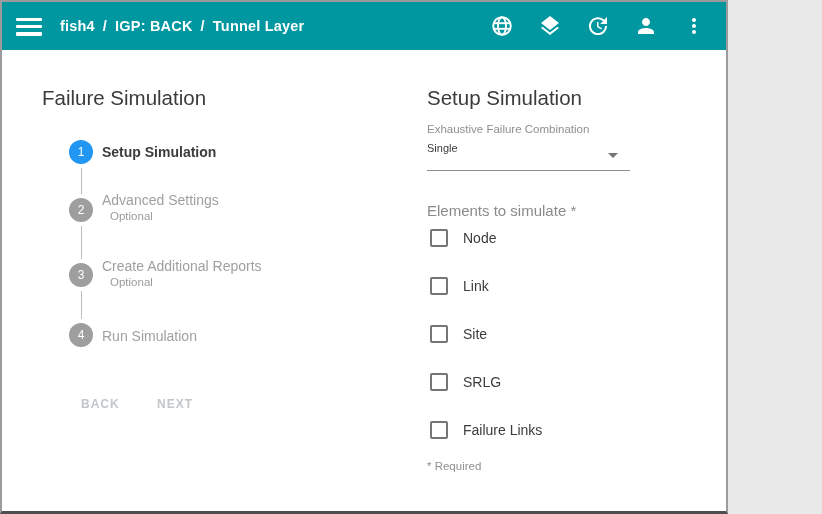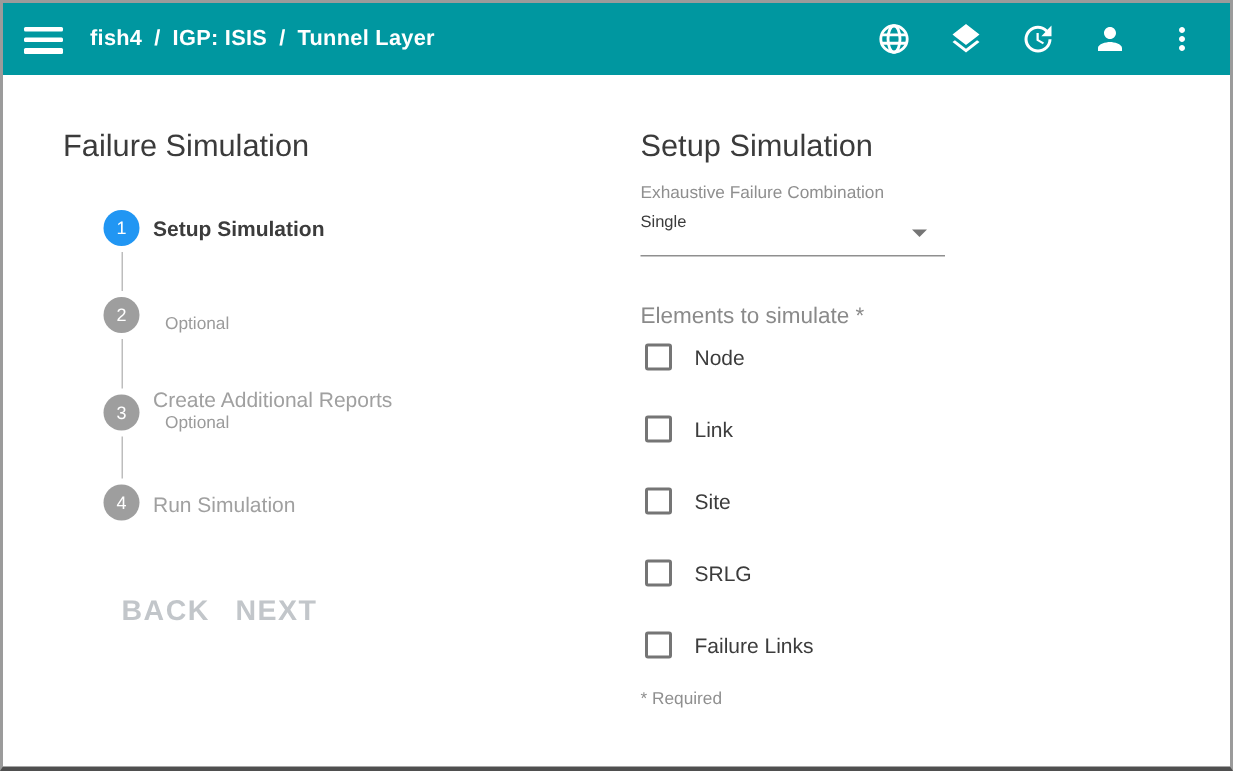--- a/index.html
+++ b/index.html
@@ -1,20 +1,20 @@
 <!DOCTYPE html>
 <html><head>
 <meta charset="utf-8">
 <style>
   * { margin: 0; padding: 0; box-sizing: border-box; }
   html, body { background: #e9e9e9; }
   body { font-family: "Liberation Sans", sans-serif; }
   .window {
     position: relative;
-    width: 822px; height: 514px;
+    width: 728px; height: 514px;
     background: #ffffff;
     border: 2px solid #9b9b9b;
     border-bottom: 3px solid #4f4f4f;
     overflow: hidden;
     padding-left: 29px;
   }
   
   .appbar {
     position: absolute; top: 0; left: 0; right: 0; height: 48px;
     background: #0097A0;
@@ -39,21 +39,21 @@
   .step-circle.active { background: #2196F3; }
   .step-circle.inactive { background: #9E9E9E; }
   .step-label { position: absolute; left: 100px; font-size: 14px; cursor: pointer; white-space: nowrap; }
   .step-label.active { color: #3c3c3c; font-weight: 600; }
   .step-label.inactive { color: #a0a0a0; font-weight: 400; }
   .step-optional { position: absolute; left: 108px; font-size: 11.5px; font-weight: 400; color: #9b9b9b; cursor: pointer; }
   .step-connector { position: absolute; left: 79px; width: 1px; background: #bdbdbd; }
   .nav-btn {
     position: absolute; top: 395px; background: none; border: none;
     font-family: "Liberation Sans", sans-serif;
-    font-size: 19px; font-weight: 600; letter-spacing: 1px; color: #c2c6ca; cursor: default;
+    font-size: 12px; font-weight: 600; letter-spacing: 1px; color: #c2c6ca; cursor: default;
   }
   
   .panel-title { position: absolute; left: 425px; top: 84px; font-size: 20.5px; font-weight: 400; color: #3b3b3b; }
   .field-label { position: absolute; left: 425px; top: 121px; font-size: 11.5px; color: #8f8f8f; }
   .select-value { position: absolute; left: 425px; top: 140px; font-size: 11px; color: #3b3b3b; cursor: pointer; }
   .select-caret {
     position: absolute; left: 606px; top: 151px; width: 0; height: 0; cursor: pointer;
     border-left: 5.5px solid transparent; border-right: 5.5px solid transparent; border-top: 5.5px solid #757575;
   }
   .select-underline { position: absolute; left: 425px; top: 168px; width: 203px; height: 1px; background: #8f8f8f; }
@@ -73,21 +73,21 @@
 
   <div class="appbar">
     <div class="hamburger">
       <span></span>
         <span></span>
         <span></span>
     </div>
     <div class="breadcrumb">
       <span class="crumb">fish4</span>
       <span class="crumb-sep">/</span>
-      <span class="crumb">IGP: ISIS</span>
+      <span class="crumb">IGP: BACK</span>
       <span class="crumb-sep">/</span>
       <span class="crumb">Tunnel Layer</span>
     </div>
     <div class="appbar-spacer"></div>
     <div class="appbar-icons">
       <svg class="icon" viewBox="0 0 24 24" fill="none" stroke="#ffffff" stroke-width="1.9">
         <circle cx="12" cy="12" r="8.8"></circle>
         <ellipse cx="12" cy="12" rx="4" ry="8.8"></ellipse>
         <line x1="3.6" y1="9.2" x2="20.4" y2="9.2"></line>
         <line x1="3.6" y1="14.8" x2="20.4" y2="14.8"></line>
@@ -107,20 +107,21 @@
     </div>
   </div>
 
   <div class="page-title">Failure Simulation</div>
 
   <div class="step-circle active" style="top:138px">1</div>
   <div class="step-label active" style="top:142px">Setup Simulation</div>
   <div class="step-connector" style="top:166px;height:26px"></div>
 
   <div class="step-circle inactive" style="top:196px">2</div>
+  <div class="step-label inactive" style="top:190px">Advanced Settings</div>
   <div class="step-optional" style="top:208px">Optional</div>
   <div class="step-connector" style="top:224px;height:33px"></div>
 
   <div class="step-circle inactive" style="top:261px">3</div>
   <div class="step-label inactive" style="top:256px">Create Additional Reports</div>
   <div class="step-optional" style="top:274px">Optional</div>
   <div class="step-connector" style="top:289px;height:28px"></div>
 
   <div class="step-circle inactive" style="top:321px">4</div>
   <div class="step-label inactive" style="top:326px">Run Simulation</div>

